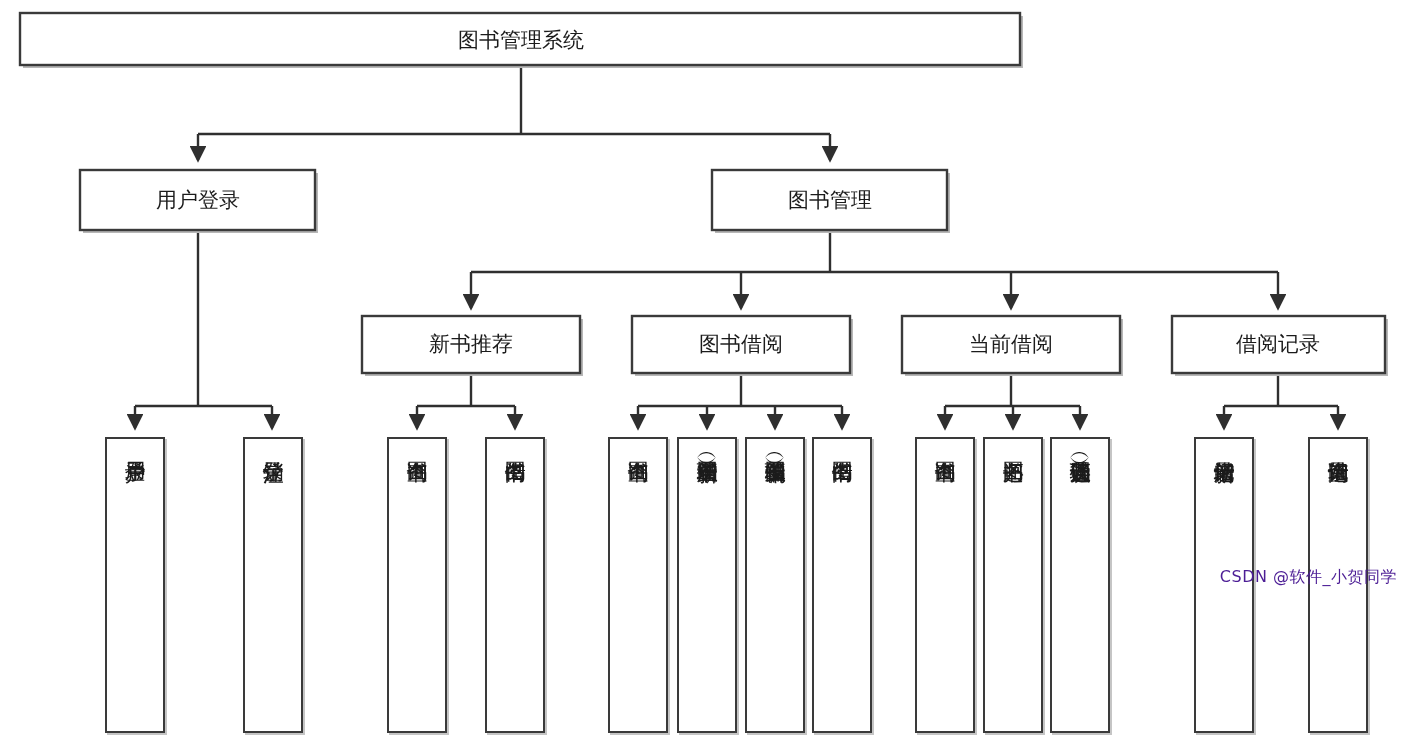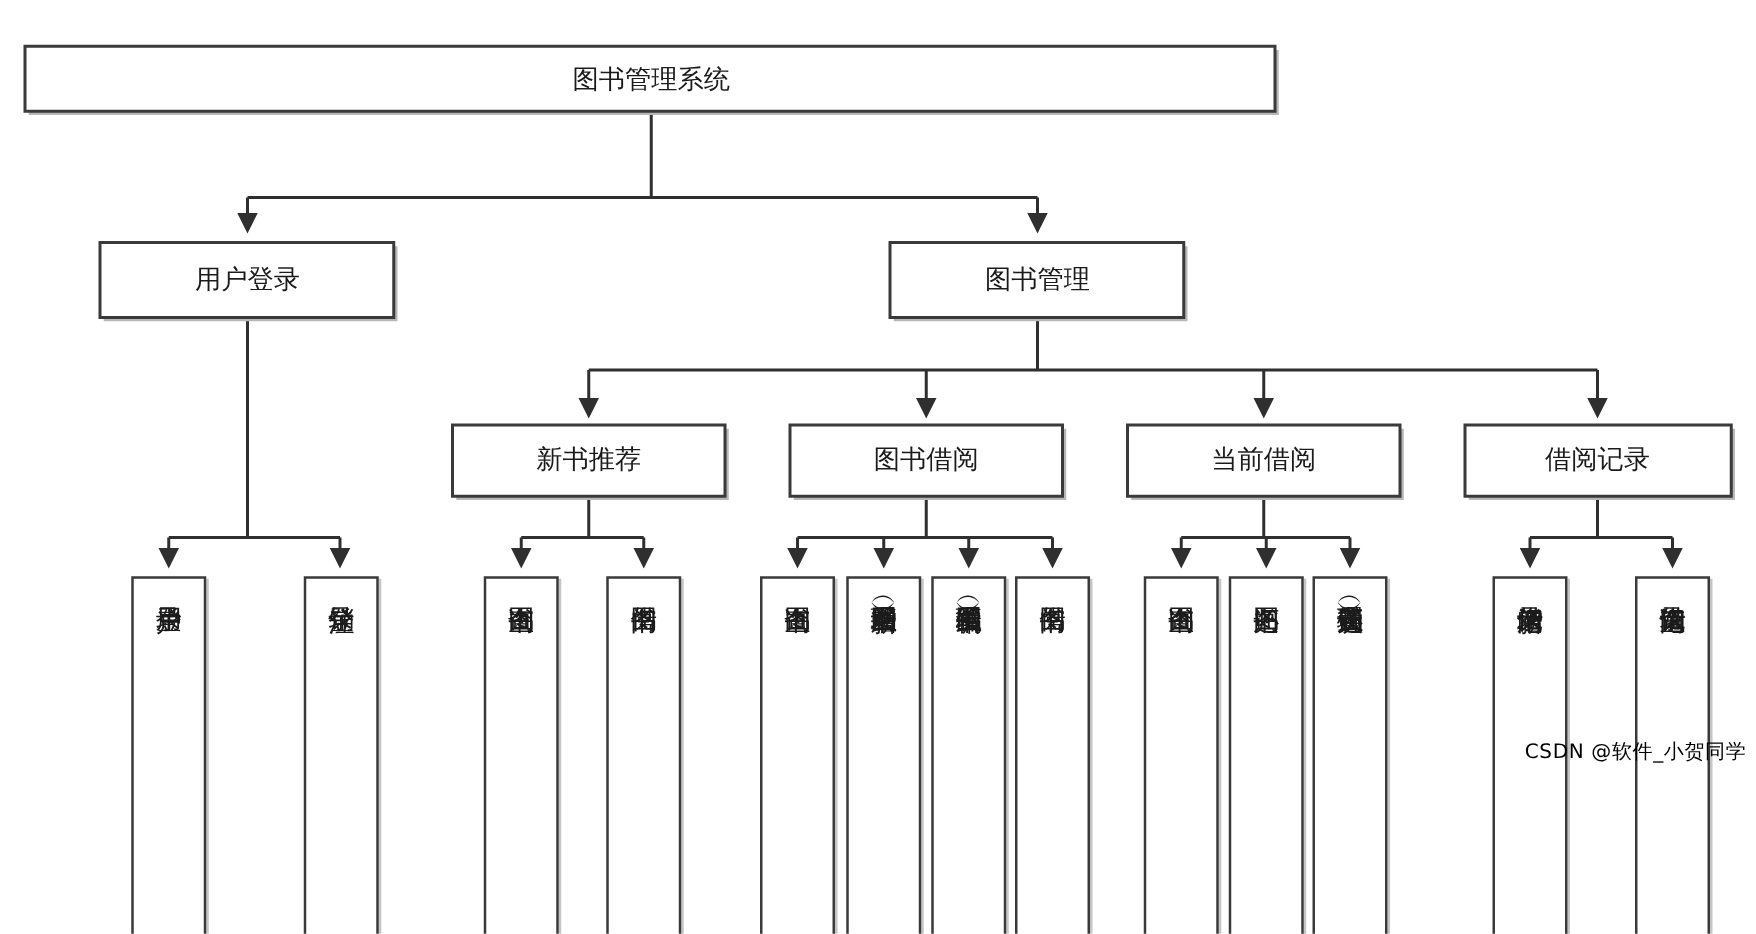--- a/index.html
+++ b/index.html
@@ -1,26 +1,26 @@
 <!DOCTYPE html>
 <html><head>
 <meta charset="utf-8">
 <style>
   html,body{margin:0;padding:0;background:#ffffff;}
   body{width:1405px;height:747px;overflow:hidden;
        font-family:"DejaVu Sans","Liberation Sans",sans-serif;}
-  #stage{position:relative;width:1405px;height:594px;background:#fff;margin-top:24px;}
+  #stage{position:relative;width:1405px;height:594px;background:#fff;}
   svg#tree{position:absolute;left:0;top:0;width:1405px;height:747px;display:block;}
   .nodebox{fill:#ffffff;stroke:#3a3a3a;stroke-width:2.4;}
   .nodebox-shadow{fill:#b7b7b7;stroke:none;}
   .link{fill:none;stroke:#2f2f2f;stroke-width:2.4;}
   .arrowhead{fill:#2f2f2f;stroke:none;}
   .node-label-h{font-family:"DejaVu Sans","Liberation Sans",sans-serif;
       font-size:21px;fill:#1b1b1b;text-anchor:middle;dominant-baseline:middle;}
-  .watermark{position:absolute;right:8px;bottom:6px;color:#000000;
+  .watermark{position:absolute;right:8px;bottom:6px;color:#4c1d95;
       font-size:16px;font-family:"DejaVu Sans","Liberation Sans",sans-serif;
       letter-spacing:.5px;white-space:nowrap;}
   .vleaf{position:absolute;box-sizing:border-box;background:#fff;
       border:2.4px solid #3a3a3a;box-shadow:2px 2px 0 0 rgba(150,150,150,.55);}
   .vleaf .vtext{position:absolute;left:0;right:0;top:6px;
       writing-mode:vertical-rl;text-orientation:upright;
       font-size:21px;line-height:1.06;color:#1b1b1b;
       font-family:"DejaVu Sans","Liberation Sans",sans-serif;
       display:flex;justify-content:flex-start;align-items:center;
       height:calc(100% - 12px);white-space:nowrap;}

